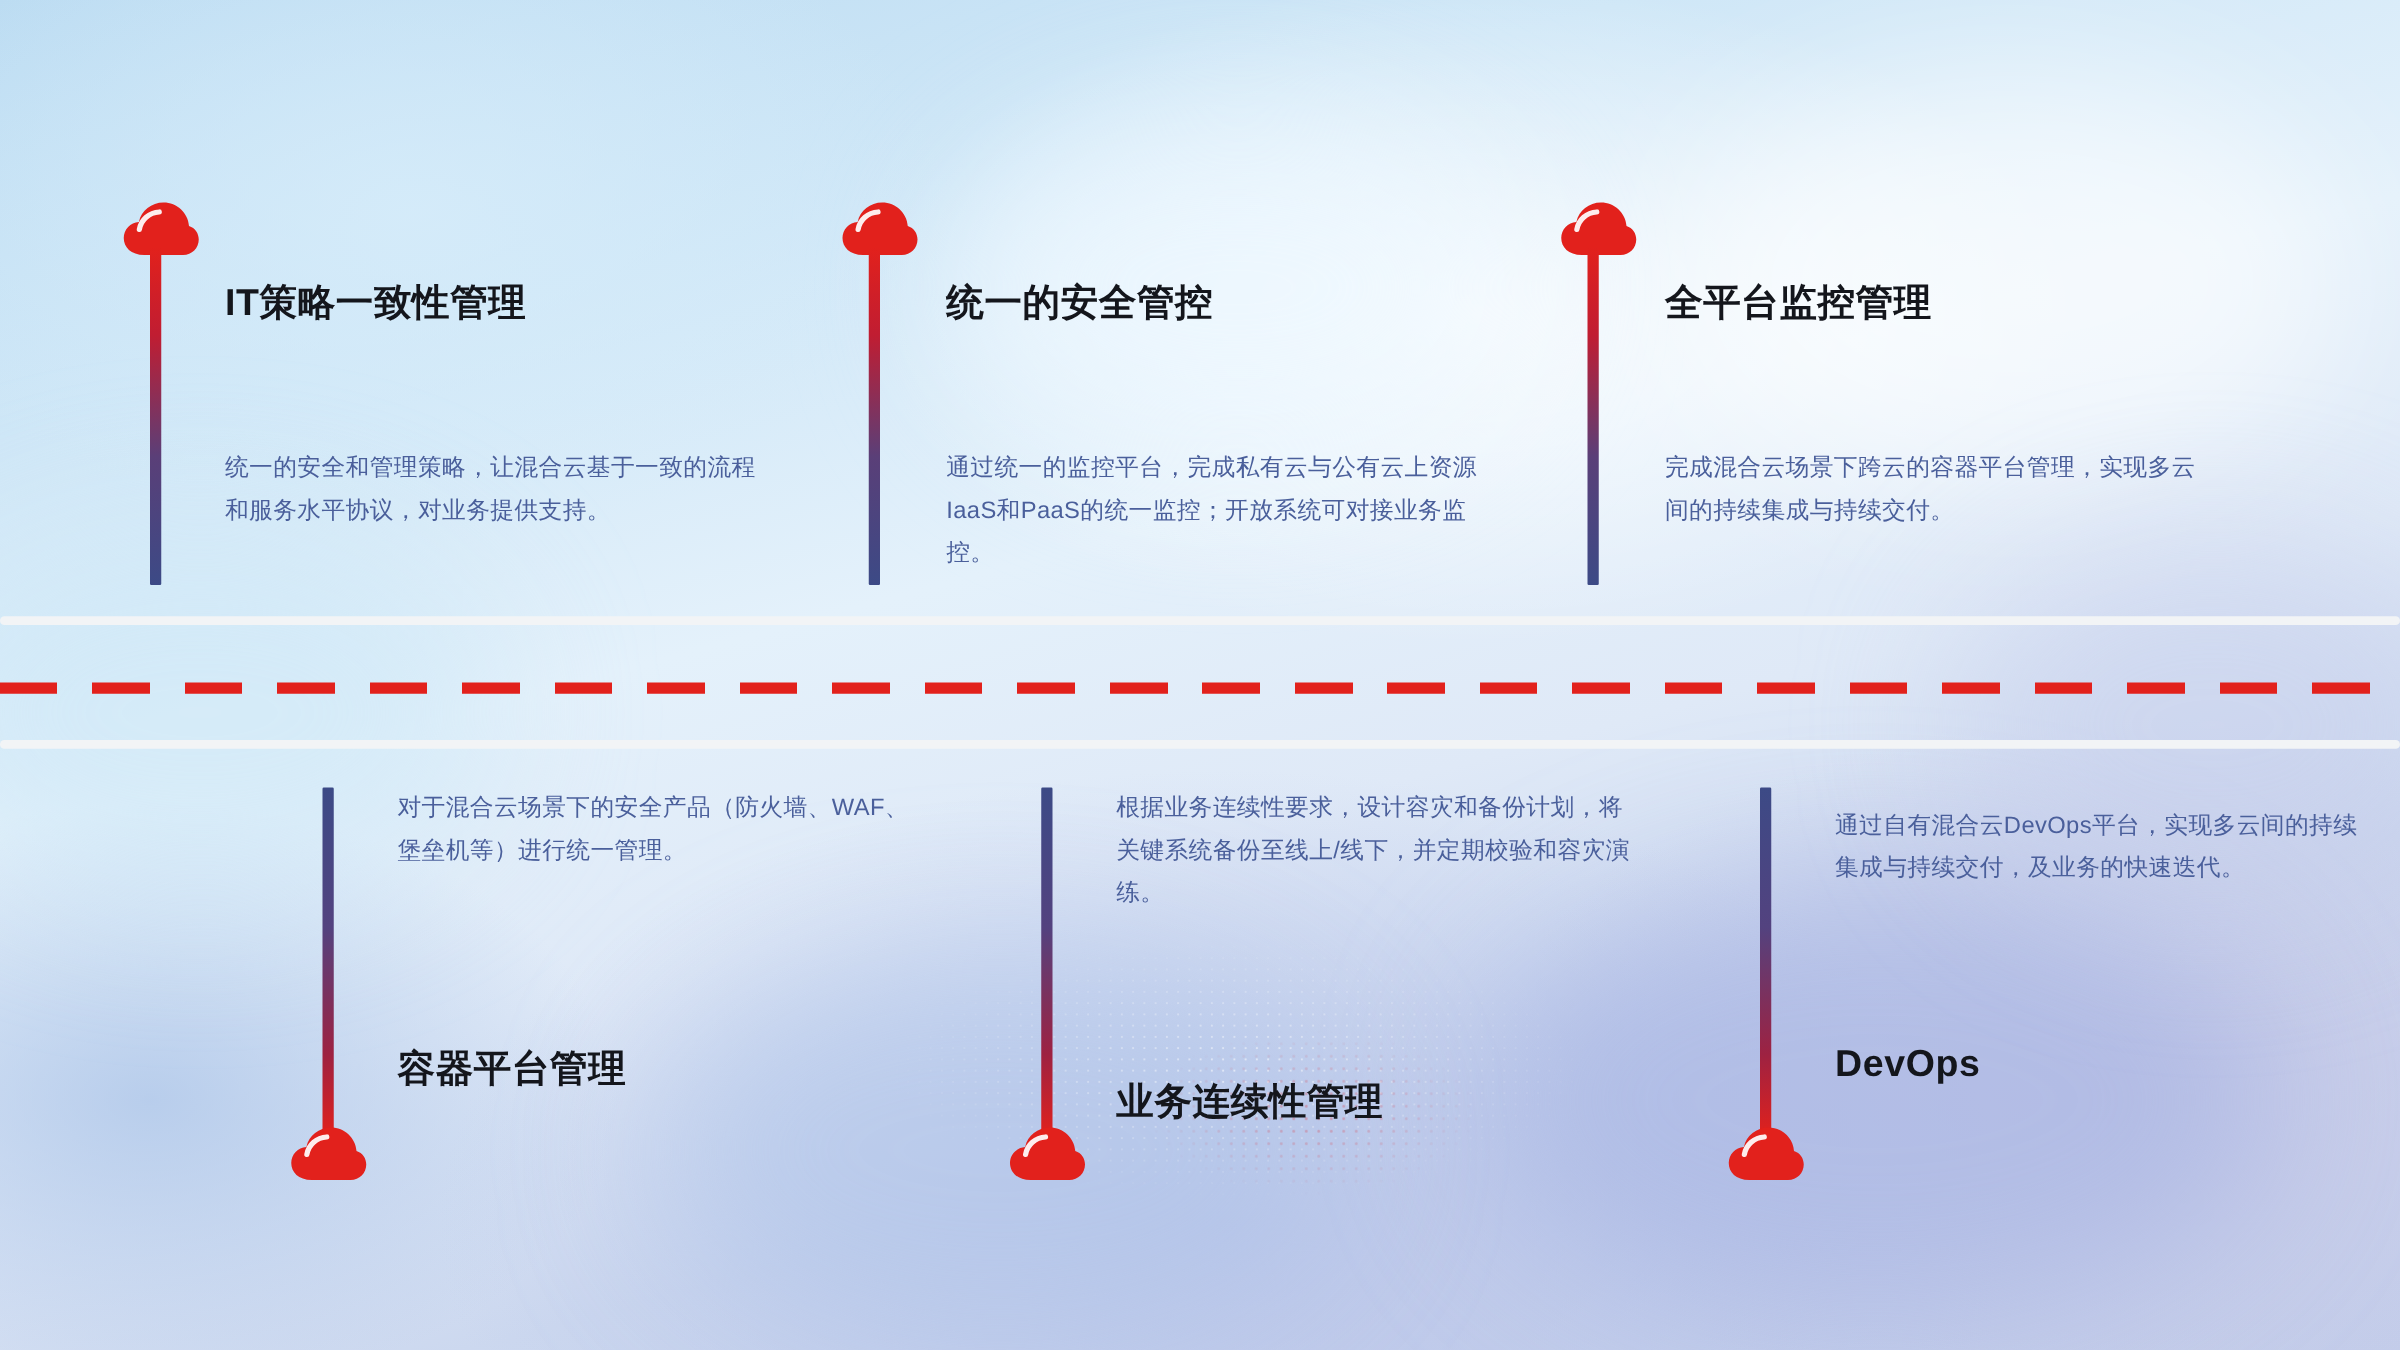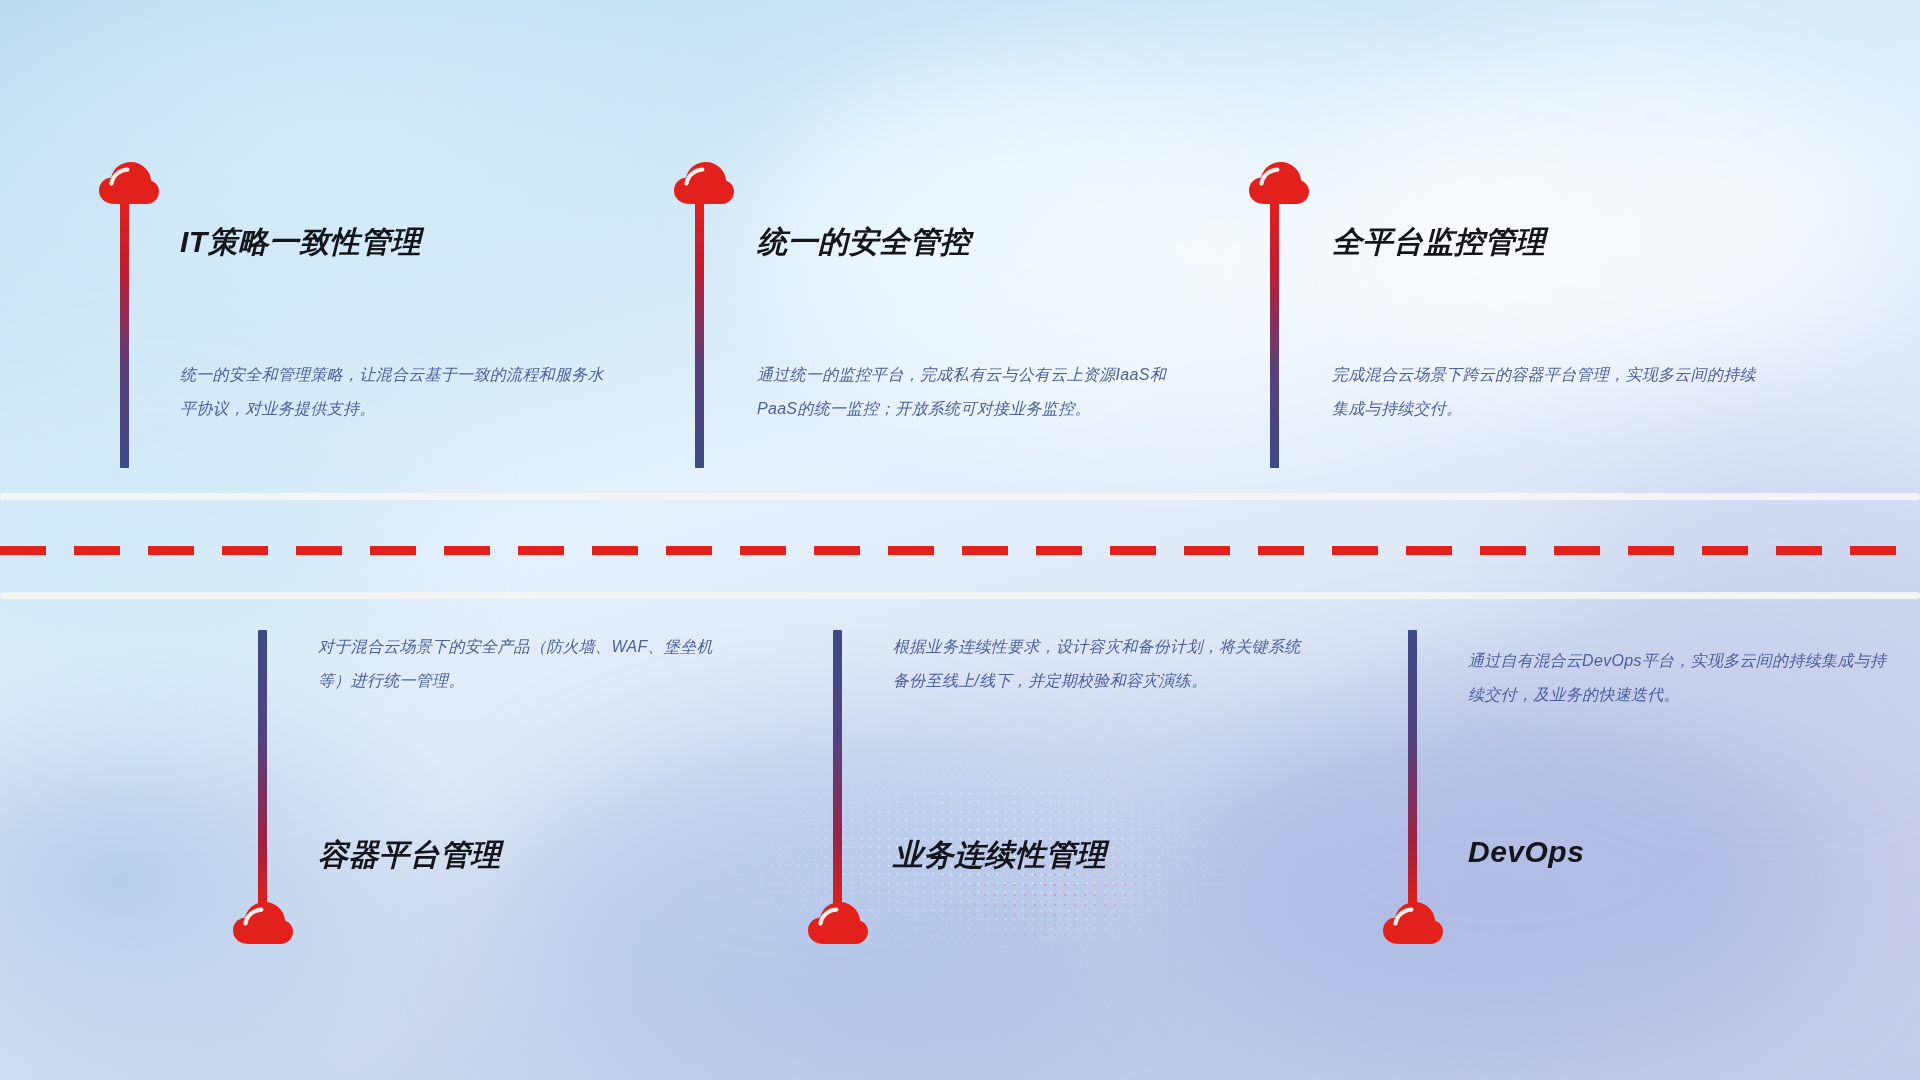--- a/index.html
+++ b/index.html
@@ -20,21 +20,20 @@
     width: 1920px;
     height: 1080px;
     overflow: hidden;
     background:
       radial-gradient(ellipse 780px 430px at 1180px 250px, rgba(255,255,255,0.80) 0%, rgba(255,255,255,0.0) 62%),
       radial-gradient(ellipse 620px 380px at 330px 170px, rgba(214,236,250,0.85) 0%, rgba(214,236,250,0.0) 70%),
       radial-gradient(ellipse 900px 520px at 980px 980px, rgba(185,196,233,0.85) 0%, rgba(185,196,233,0.0) 70%),
       radial-gradient(ellipse 700px 400px at 1700px 860px, rgba(198,199,231,0.80) 0%, rgba(198,199,231,0.0) 72%),
       radial-gradient(ellipse 520px 330px at 120px 880px, rgba(171,196,232,0.75) 0%, rgba(171,196,232,0.0) 72%),
       linear-gradient(165deg, #bcdcf2 0%, #cfe7f7 22%, #e4f1fb 42%, #dfe9f7 58%, #ccd8ef 74%, #c3cdea 100%);
-    font-style: italic;
   }
 
   
   .blob {
     position: absolute;
     border-radius: 50%;
     filter: blur(60px);
     pointer-events: none;
   }
   .blob.b1 { left: 1180px; top: 700px; width: 640px; height: 360px; background: rgba(163,176,226,0.55); }
@@ -91,21 +90,21 @@
   .panel-title {
     position: absolute;
     font-size: 30px;
     font-weight: 700;
     color: #14161c;
     letter-spacing: 0.5px;
     white-space: nowrap;
   }
   .panel-body {
     position: absolute;
-    font-size: 16px;
+    font-size: 19px;
     line-height: 34px;
     color: #4a5f9b;
     letter-spacing: 0.3px;
   }
 </style>
 </head>
 <body>
 
 <div id="stage">
 
@@ -164,21 +163,21 @@
     <div class="panel-title" style="left:318px; top:835px;">容器平台管理</div>
   </div>
 
   <div class="panel">
     <div class="pin-stem up" style="left:833px; top:630px; height:280px;"></div>
     <svg class="cloud-icon" style="left:807px; top:900px;" viewBox="0 0 62 46">
       <path d="M17.5 44 C6.6 44 1 37.6 1 30.4 C1 23.6 6.3 18.1 13.1 17.6 C15.1 8.4 23.2 2 32.8 2 C43.6 2 52.4 10.2 53.2 20.7 C58.2 22.3 61 26.6 61 31.6 C61 38.4 55.6 44 48.4 44 Z" fill="#e2211c"></path>
       <path d="M13.5 23.5 C14.8 15.6 21.4 10.0 29.4 9.6" stroke="#ffffff" stroke-width="4.2" stroke-linecap="round" fill="none" opacity="0.92"></path>
     </svg>
     <div class="panel-body" style="left:893px; top:630px; width:420px;">根据业务连续性要求，设计容灾和备份计划，将关键系统备份至线上/线下，并定期校验和容灾演练。</div>
-    <div class="panel-title" style="left:893px; top:835px;">业务连续性管理</div>
+    <div class="panel-title" style="left:893px; top:861px;">业务连续性管理</div>
   </div>
 
   <div class="panel">
     <div class="pin-stem up" style="left:1408px; top:630px; height:280px;"></div>
     <svg class="cloud-icon" style="left:1382px; top:900px;" viewBox="0 0 62 46">
       <path d="M17.5 44 C6.6 44 1 37.6 1 30.4 C1 23.6 6.3 18.1 13.1 17.6 C15.1 8.4 23.2 2 32.8 2 C43.6 2 52.4 10.2 53.2 20.7 C58.2 22.3 61 26.6 61 31.6 C61 38.4 55.6 44 48.4 44 Z" fill="#e2211c"></path>
       <path d="M13.5 23.5 C14.8 15.6 21.4 10.0 29.4 9.6" stroke="#ffffff" stroke-width="4.2" stroke-linecap="round" fill="none" opacity="0.92"></path>
     </svg>
     <div class="panel-body" style="left:1468px; top:630px; width:420px;margin-top:14px;">通过自有混合云DevOps平台，实现多云间的持续集成与持续交付，及业务的快速迭代。</div>
     <div class="panel-title" style="left:1468px; top:835px;">DevOps</div>

